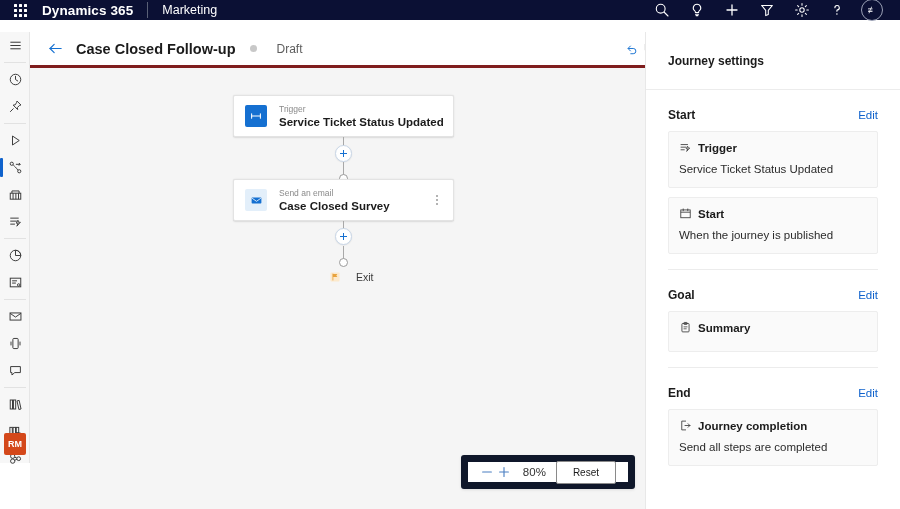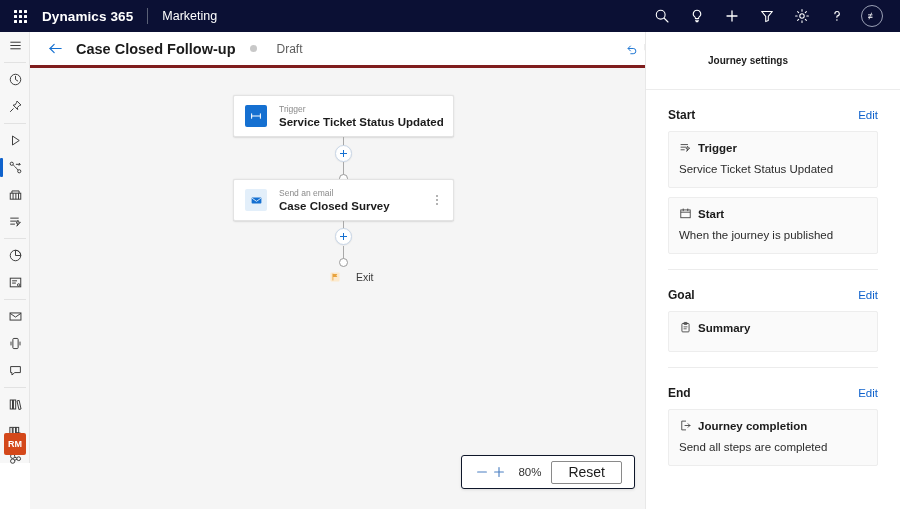--- a/index.html
+++ b/index.html
@@ -5,21 +5,21 @@
   * { box-sizing: border-box; margin: 0; padding: 0; }
   html, body {
     width: 900px; height: 509px;
     font-family: "Liberation Sans", sans-serif;
     background: #ffffff; overflow: hidden;
   }
   .app { position: relative; width: 900px; height: 509px; }
 
   
   .suite-bar {
-    position: absolute; top: 0; left: 0; width: 900px; height: 32px;
+    position: absolute; top: 0; left: 0; width: 900px; height: 20px;
     background: #0b1034; display: flex; align-items: center;
   }
   .waffle {
     width: 40px; height: 32px; display: flex; align-items: center; justify-content: center;
     cursor: pointer;
   }
   .waffle-grid {
     display: grid; grid-template-columns: repeat(3, 3px); grid-template-rows: repeat(3, 3px);
     gap: 2px;
   }
@@ -152,52 +152,52 @@
 
   
   .panel {
     position: absolute; right: 0; top: 32px; width: 255px; height: 477px;
     background: #ffffff; border-left: 1px solid #e8e8e8; overflow: hidden;
   }
   .panel-head {
     height: 58px; display: flex; align-items: center; padding: 0 22px;
     border-bottom: 1px solid #ececec;
   }
-  .panel-title { font-size: 10px; color: #1b1b1b; font-weight: 600; margin-left: 40px; }
+  .panel-title { font-size: 12px; color: #1b1b1b; font-weight: 600; }
   .panel-body { padding: 0 22px; }
   .section { padding-top: 18px; }
   .section-head {
     display: flex; align-items: baseline; justify-content: space-between; margin-bottom: 9px;
   }
   .section-title { font-size: 12px; color: #1b1b1b; font-weight: bold; }
   .section-edit { font-size: 11.5px; color: #0f62cc; cursor: pointer; }
   .info-card {
     background: #fafafa; border: 1px solid #ededed; border-radius: 2px;
     padding: 9px 10px 10px 10px; margin-bottom: 9px;
   }
   .info-head { display: flex; align-items: center; gap: 6px; margin-bottom: 7px; }
   .info-head-text { font-size: 11.5px; color: #1b1b1b; font-weight: 600; }
   .info-body { font-size: 11.5px; color: #2b2b2b; line-height: 16px; }
   .sec-divider { height: 1px; background: #ececec; margin-top: 15px; }
 
   
   .zoombar {
     position: absolute; left: 461px; top: 455px; width: 174px; height: 34px;
-    background: #ffffff; border: 1px solid #0f172a; border-radius: 3px;
+    background: #ffffff; border: 7px solid #0f172a; border-radius: 3px;
     box-shadow: 0 1px 3px rgba(0,0,0,0.10);
     display: flex; align-items: center; padding: 0 12px; gap: 2px;
   }
   .zoom-btn {
     width: 22px; height: 24px; display: flex; align-items: center; justify-content: center;
     cursor: pointer;
   }
   .zoom-pct { font-size: 11.5px; color: #333; margin: 0 8px 0 10px; }
   .zoom-reset {
     margin-left: auto; height: 23px; padding: 0 16px; border: 1px solid #8a8a8a;
-    background: #ffffff; border-radius: 2px; font-size: 14px; color: #1b1b1b;
+    background: #ffffff; border-radius: 2px; font-size: 10px; color: #1b1b1b;
     cursor: pointer; font-family: inherit;
   }
 </style>
 </head>
 <body>
 
 <div class="app">
 
   <div class="suite-bar">
     <div class="waffle">

